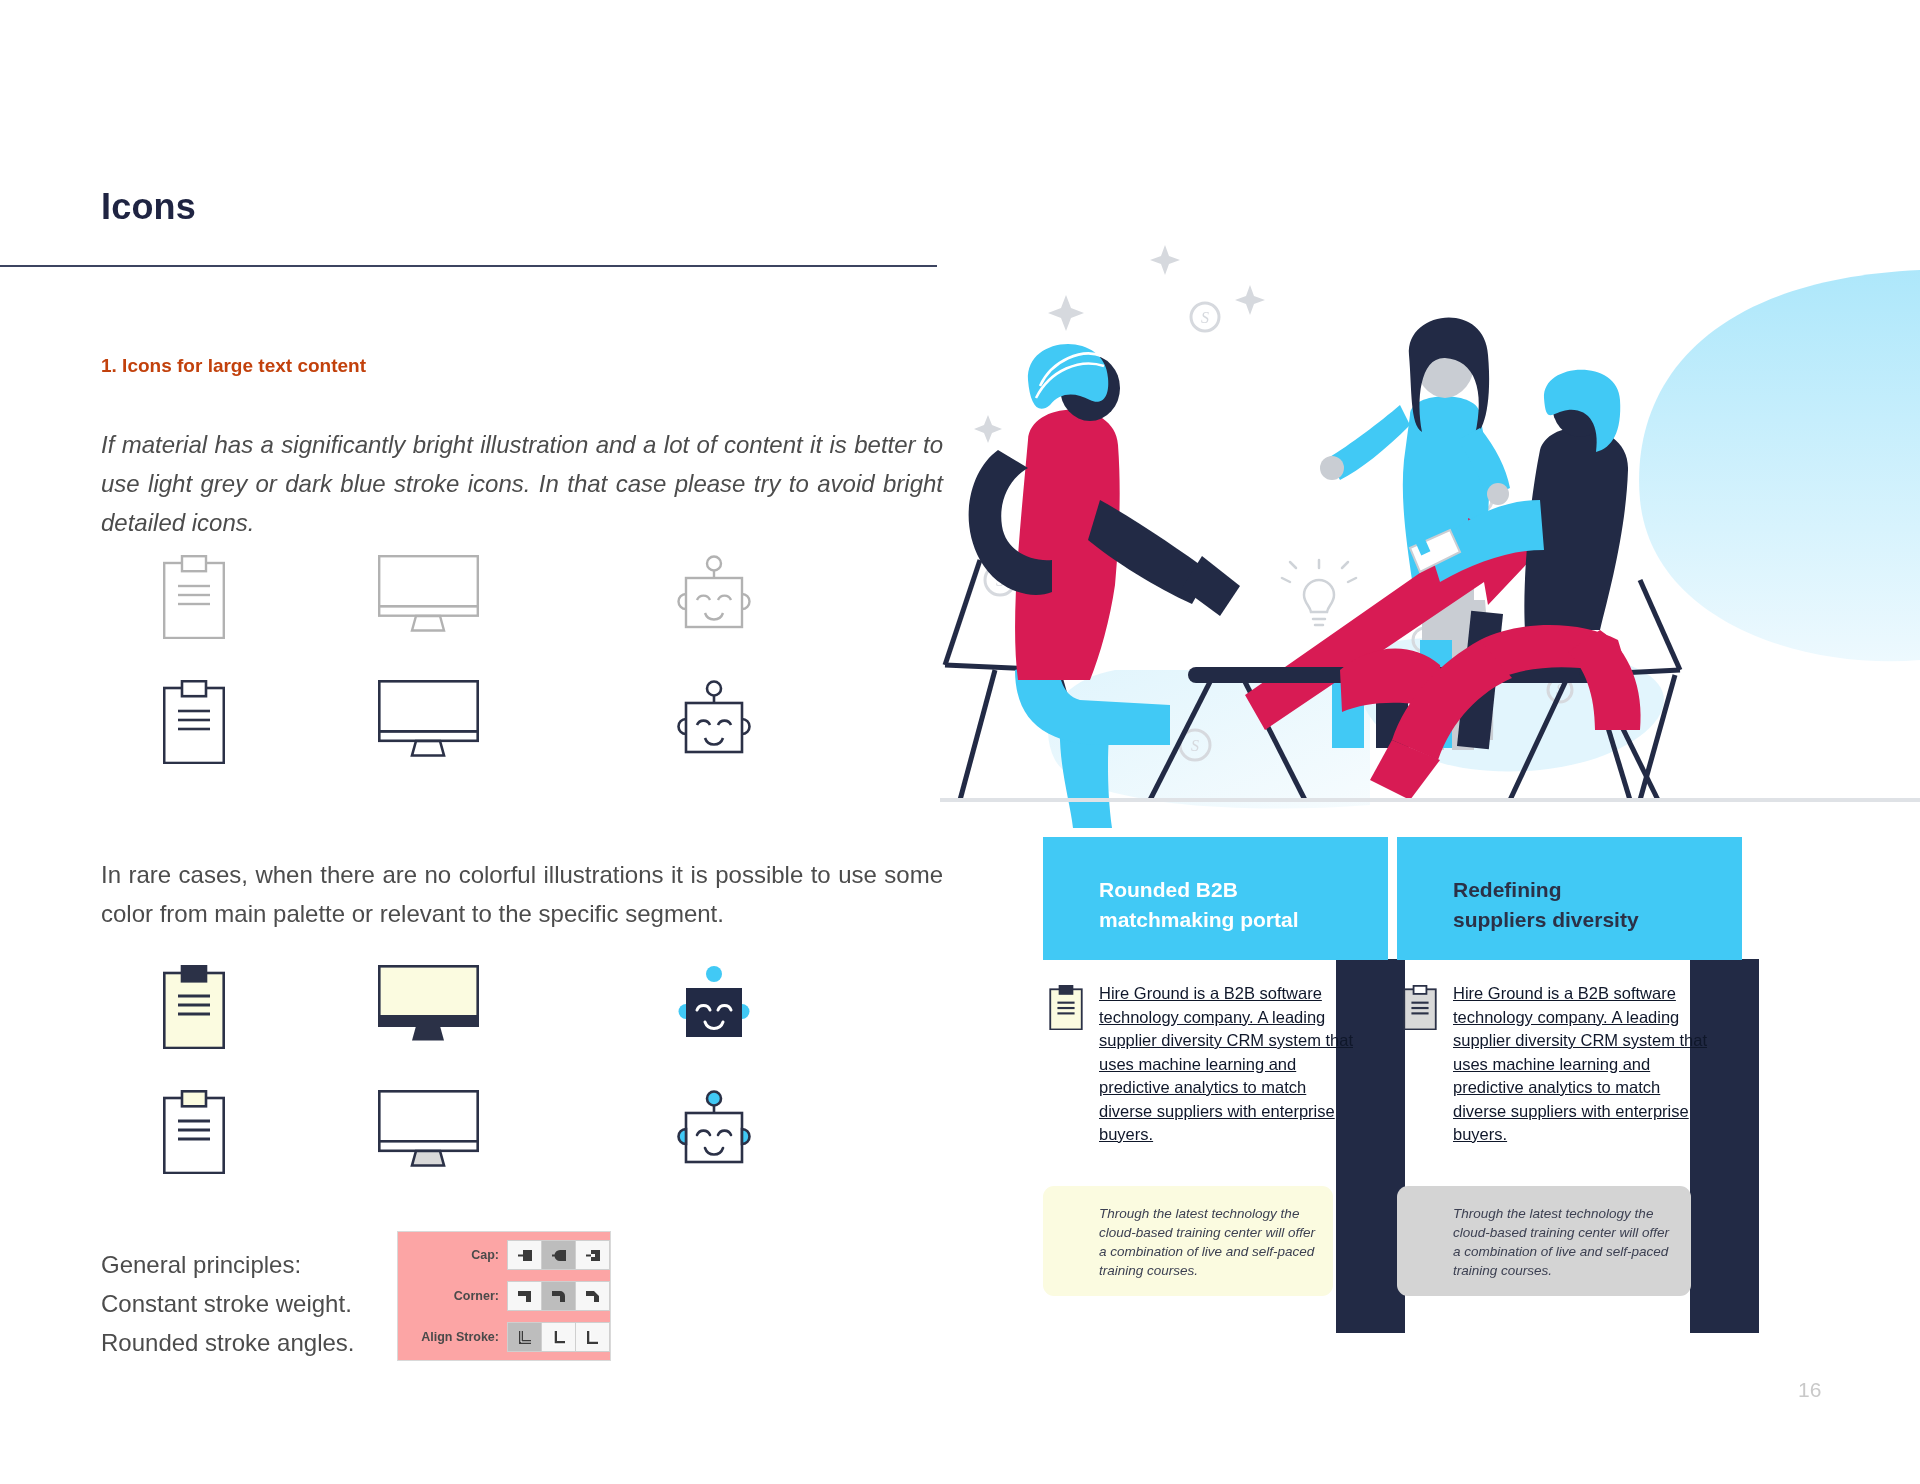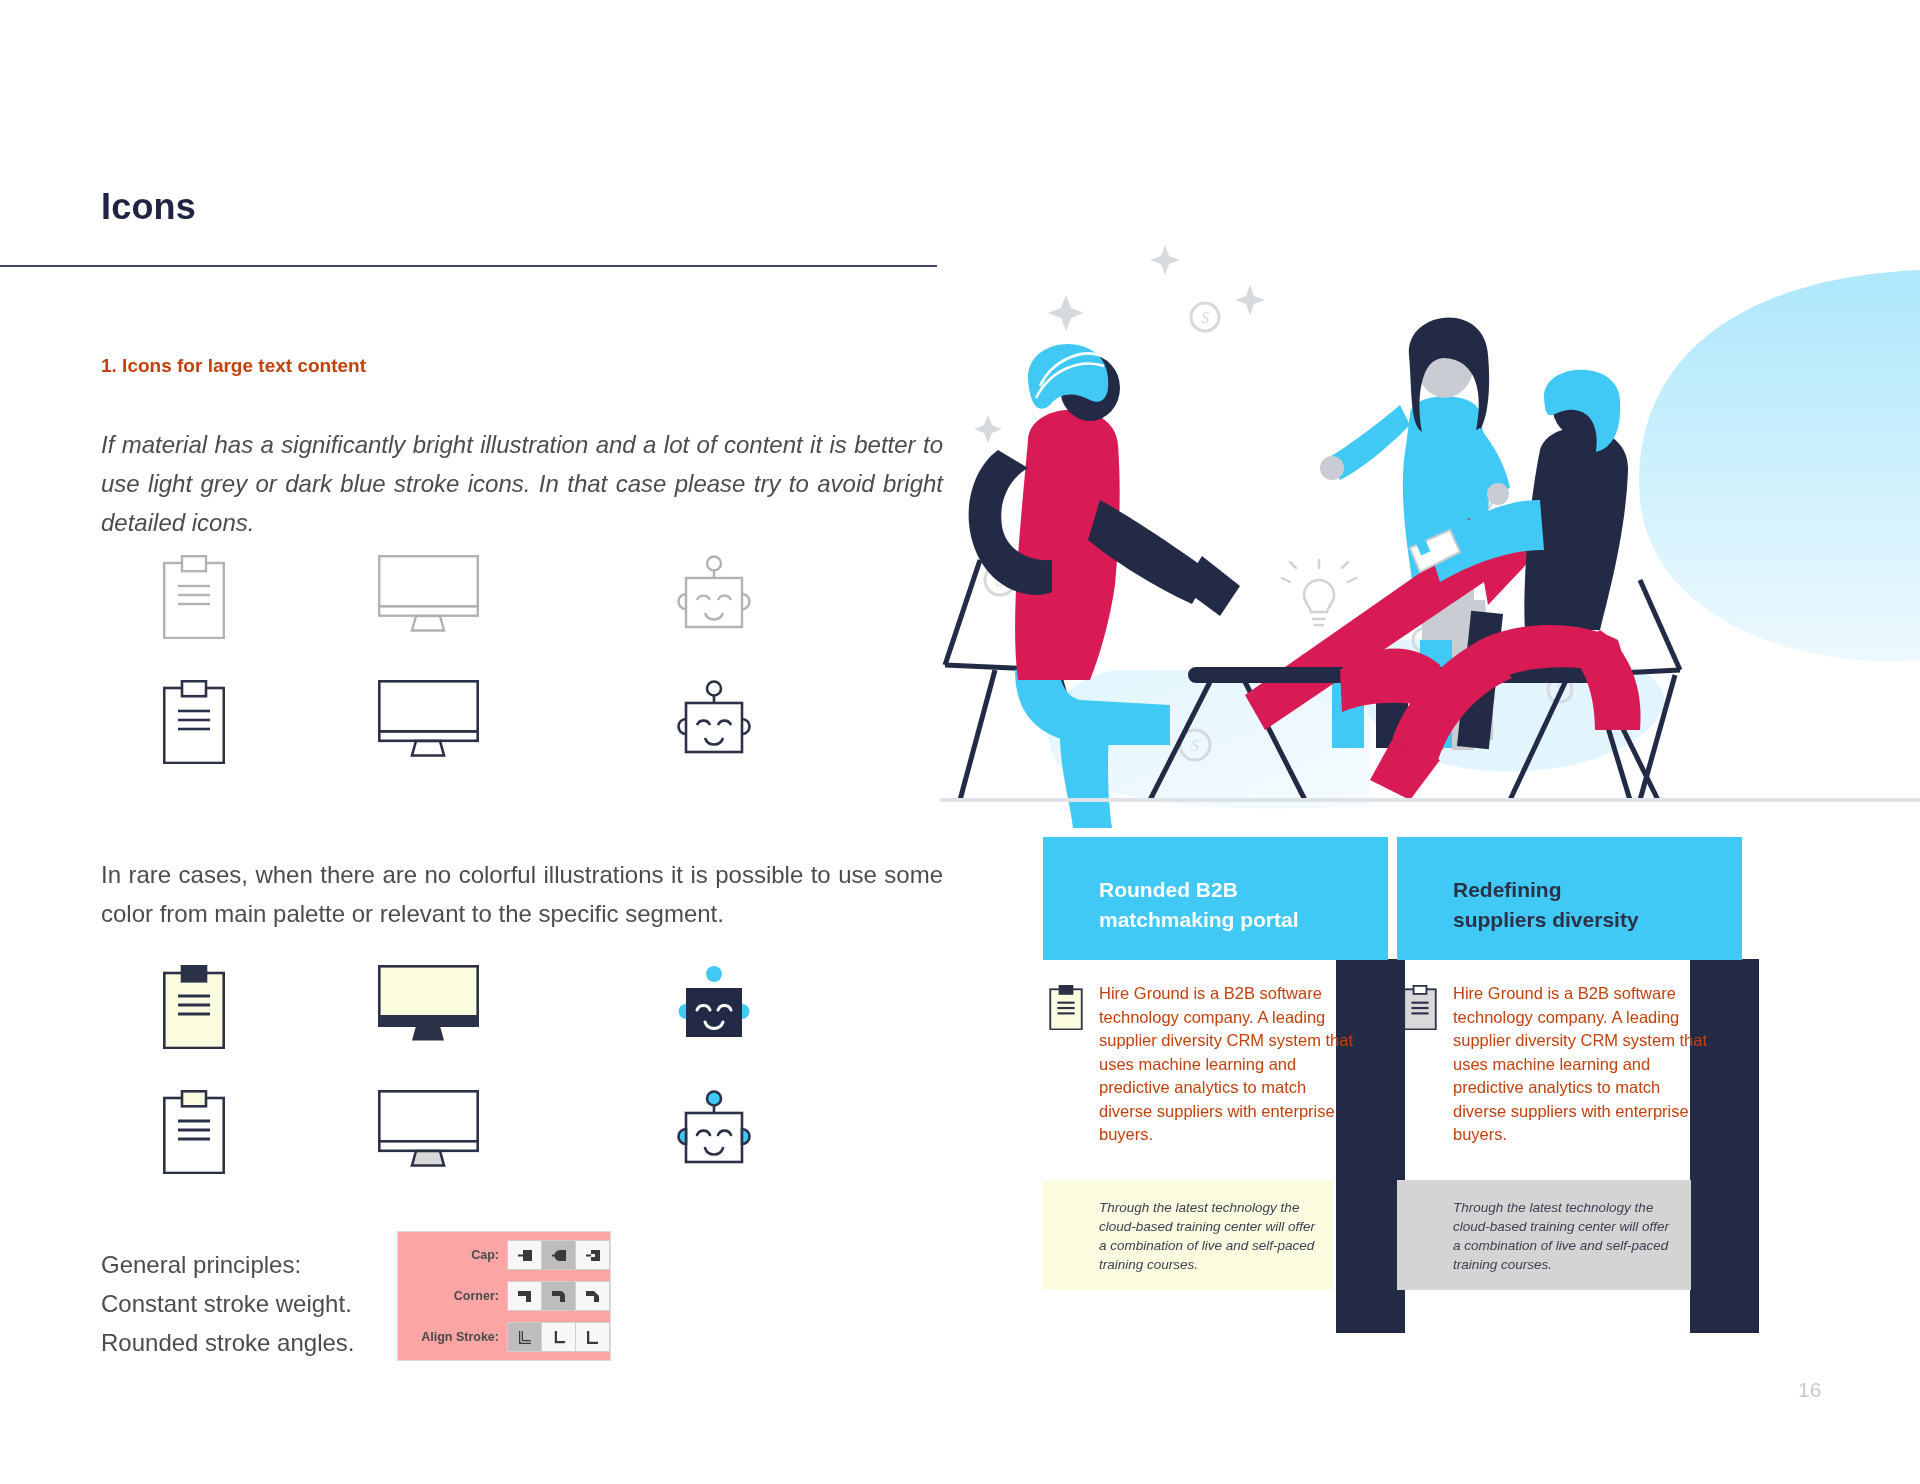--- a/index.html
+++ b/index.html
@@ -83,27 +83,28 @@
   }
   .card-head .ch-title{
     font-size:21px;line-height:30px;font-weight:600;color:#ffffff;
   }
   .card.two .card-head .ch-title{color:#2b3147;}
   .card-body{
     position:relative;width:345px;box-sizing:border-box;
     padding:22px 30px 0 56px;background:transparent;min-height:212px;
   }
   .card-body .cb-text{
-    font-size:16.5px;line-height:23.5px;color:#c2410c;font-weight:300;
+    font-size:16.5px;line-height:23.5px;color:#0f172a;font-weight:300;text-decoration:underline;
   }
   .card-icon{position:absolute;left:6px;top:25px;}
   .card-note{
     position:relative;width:290px;min-height:95px;box-sizing:border-box;
-    padding:18px 16px 16px 56px;margin-top:8px;
+    padding:18px 16px 16px 56px;margin-top:14px;
     background:#fbfbe0;
+    border-radius:11px;
   }
   .card.two .card-note{background:#d4d4d4;width:294px;}
   .card-note .cn-text{
     font-size:13.5px;line-height:19px;color:#3c4052;font-style:italic;font-weight:400;
   }
 
   .page-num{
     position:absolute;left:1798px;top:1378px;
     font-size:21px;color:#c9c9c9;font-weight:300;
   }

